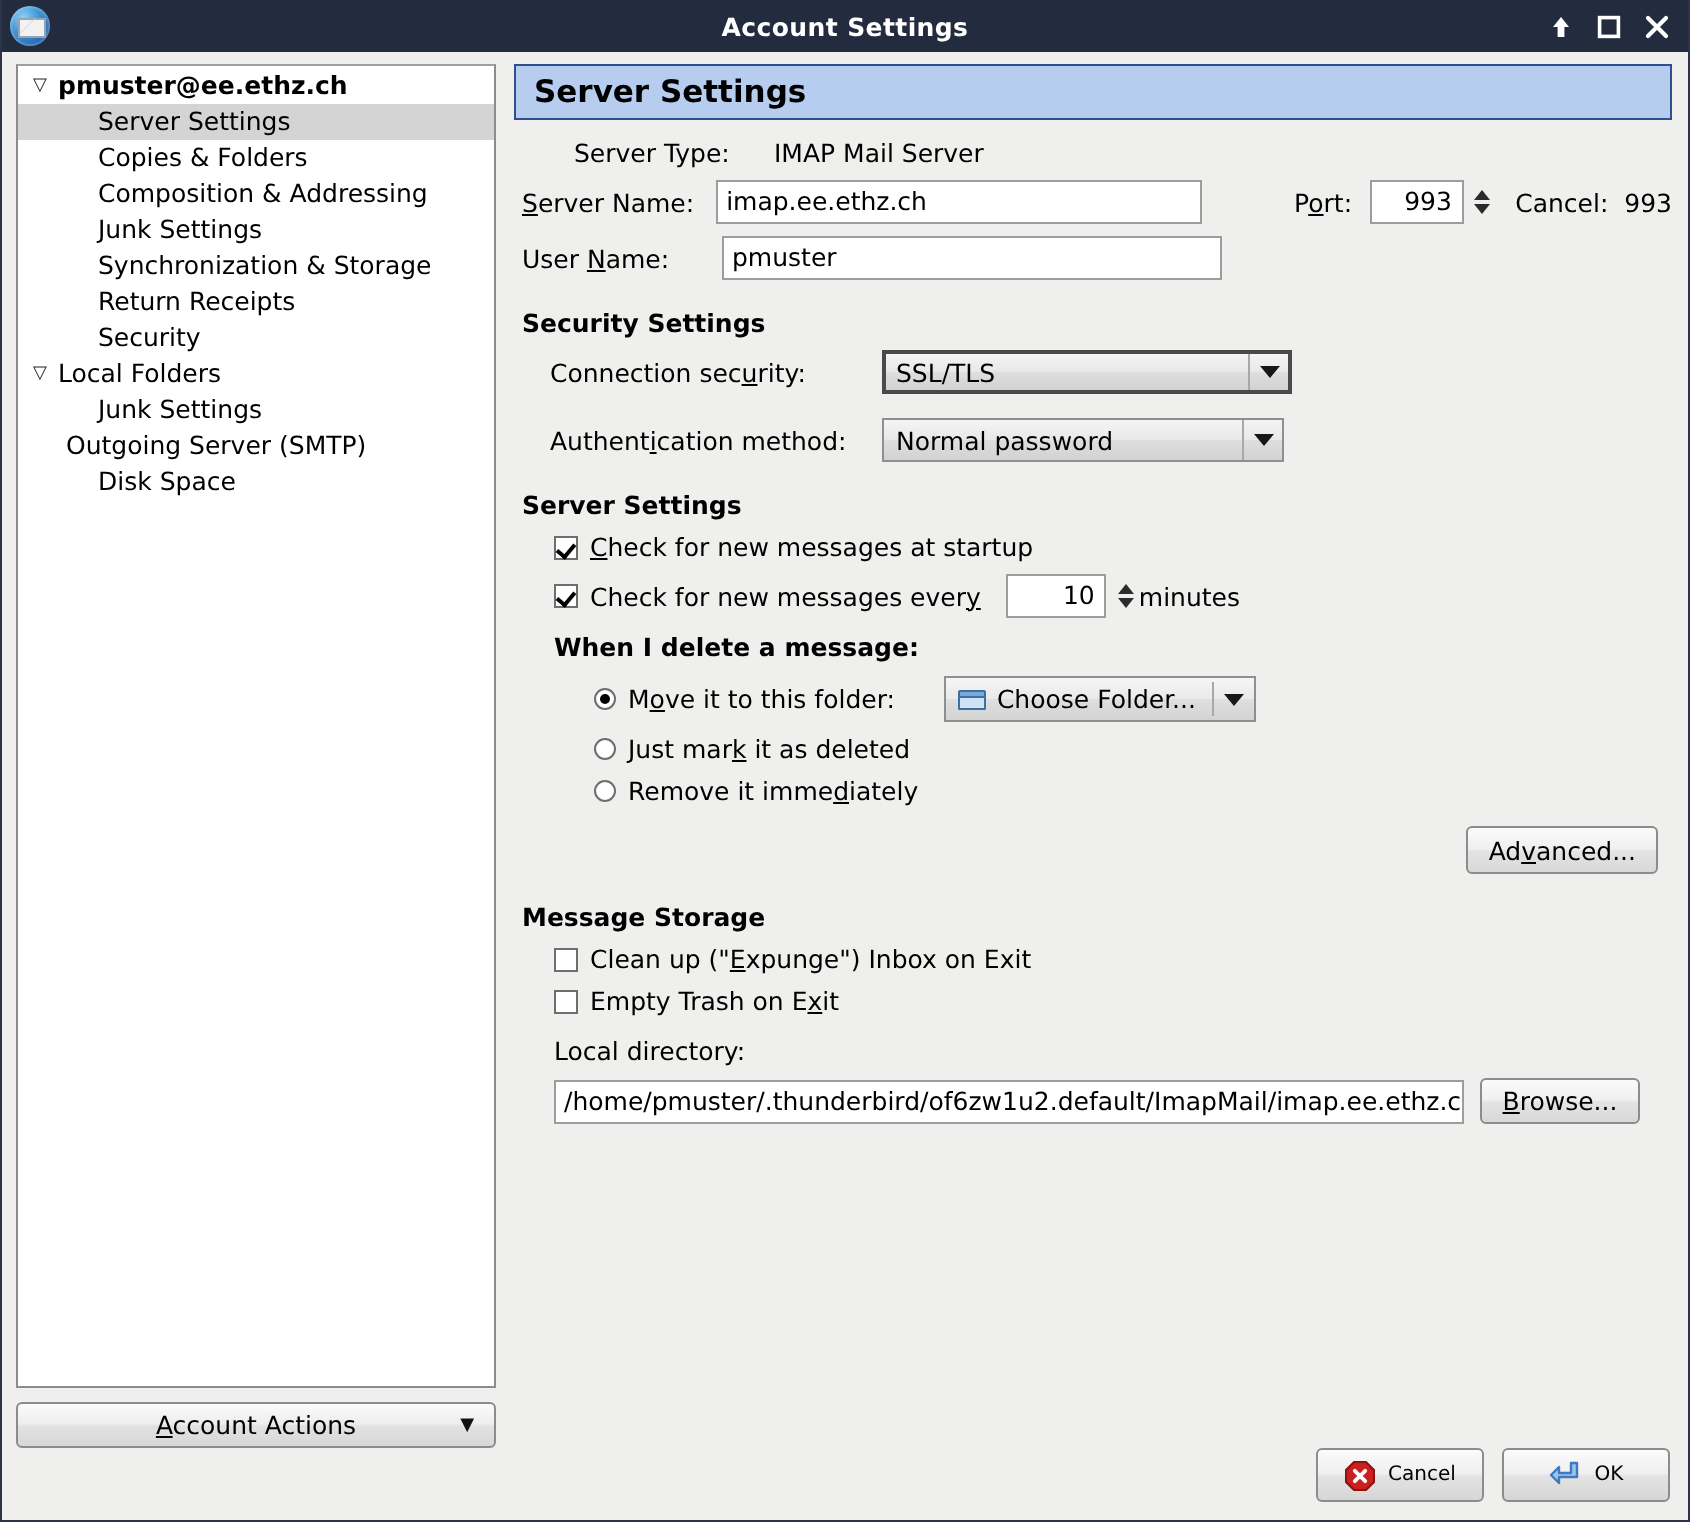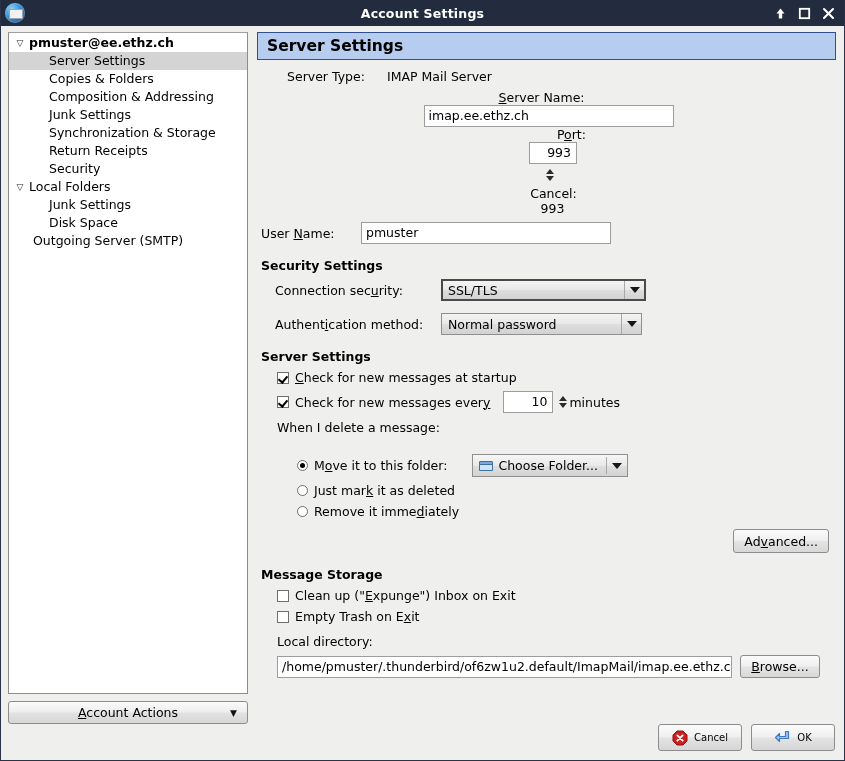--- a/index.html
+++ b/index.html
@@ -292,44 +292,44 @@
           <div class="tree-row" style="padding-left: 38px;">
             <span class="tree-label">Security</span>
           </div>
           <div class="tree-row" style="padding-left: 4px;">
             <span class="twisty">▽</span>
             <span class="tree-label">Local Folders</span>
           </div>
           <div class="tree-row" style="padding-left: 38px;">
             <span class="tree-label">Junk Settings</span>
           </div>
-          <div class="tree-row" style="padding-left: 38px;">
-            <span class="tree-label">Disk Space</span>
-          </div>
           <div class="tree-row" style="padding-left: 22px;">
             <span class="tree-label">Outgoing Server (SMTP)</span>
+          </div>
+          <div class="tree-row" style="padding-left: 38px;">
+            <span class="tree-label">Disk Space</span>
           </div>
         </div>
       <div id="account-actions">
         <span><u class="acc">A</u>ccount Actions</span>
         <span class="aa-arrow">▼</span>
       </div>
     </div>
 
     <div id="main">
       <div id="panel-header">Server Settings</div>
 
       <div id="panel-body">
 
         <div class="row" style="margin-bottom:6px;">
           <div class="lbl" style="width:100px;margin-left:26px;">Server Type:</div>
           <div class="lbl">IMAP Mail Server</div>
         </div>
 
-        <div class="row" style="margin-bottom:6px;flex-direction:column;">
+        <div class="row" style="margin-bottom:6px;">
           <div class="lbl" style="width:100px;"><u class="acc">S</u>erver Name:</div>
           <div class="tfield" style="width:250px;">imap.ee.ethz.ch</div>
           <div class="lbl" style="margin-left:46px;">P<u class="acc">o</u>rt:</div>
           <div class="tfield num" style="width:48px;margin-left:9px;">993</div>
           <div class="spinner">
             <span class="spin-up"></span>
             <span class="spin-dn"></span>
           </div>
           <div class="lbl" style="margin-left:10px;">Cancel:</div>
           <div class="lbl" style="margin-left:8px;">993</div>
@@ -371,21 +371,21 @@
           <span class="checkbox checked"></span>
           <span class="lbl">Check for new messages ever<u class="acc">y</u></span>
           <span class="tfield num" style="width:50px;margin-left:13px;">10</span>
           <span class="spinner">
             <span class="spin-up"></span>
             <span class="spin-dn"></span>
           </span>
           <span class="lbl" style="">minutes</span>
         </div>
 
-        <div class="lbl" style="padding-left:16px;margin-bottom:19px;">When I delete a message:</div>
+        <div class="lbl" style="padding-left:16px;margin-bottom:7px;font-weight:bold;">When I delete a message:</div>
 
         <div class="cbrow" style="padding-left:36px;margin-bottom:6px;text-align:center;">
           <span class="radio checked"></span>
           <span class="lbl">M<u class="acc">o</u>ve it to this folder:</span>
           <span class="folder-btn" style="width:156px;margin-left:25px;">
             <span class="folder-icon">
               <span class="back"></span>
                 <span class="front"></span>
             </span>
             <span>Choose Folder...</span>

